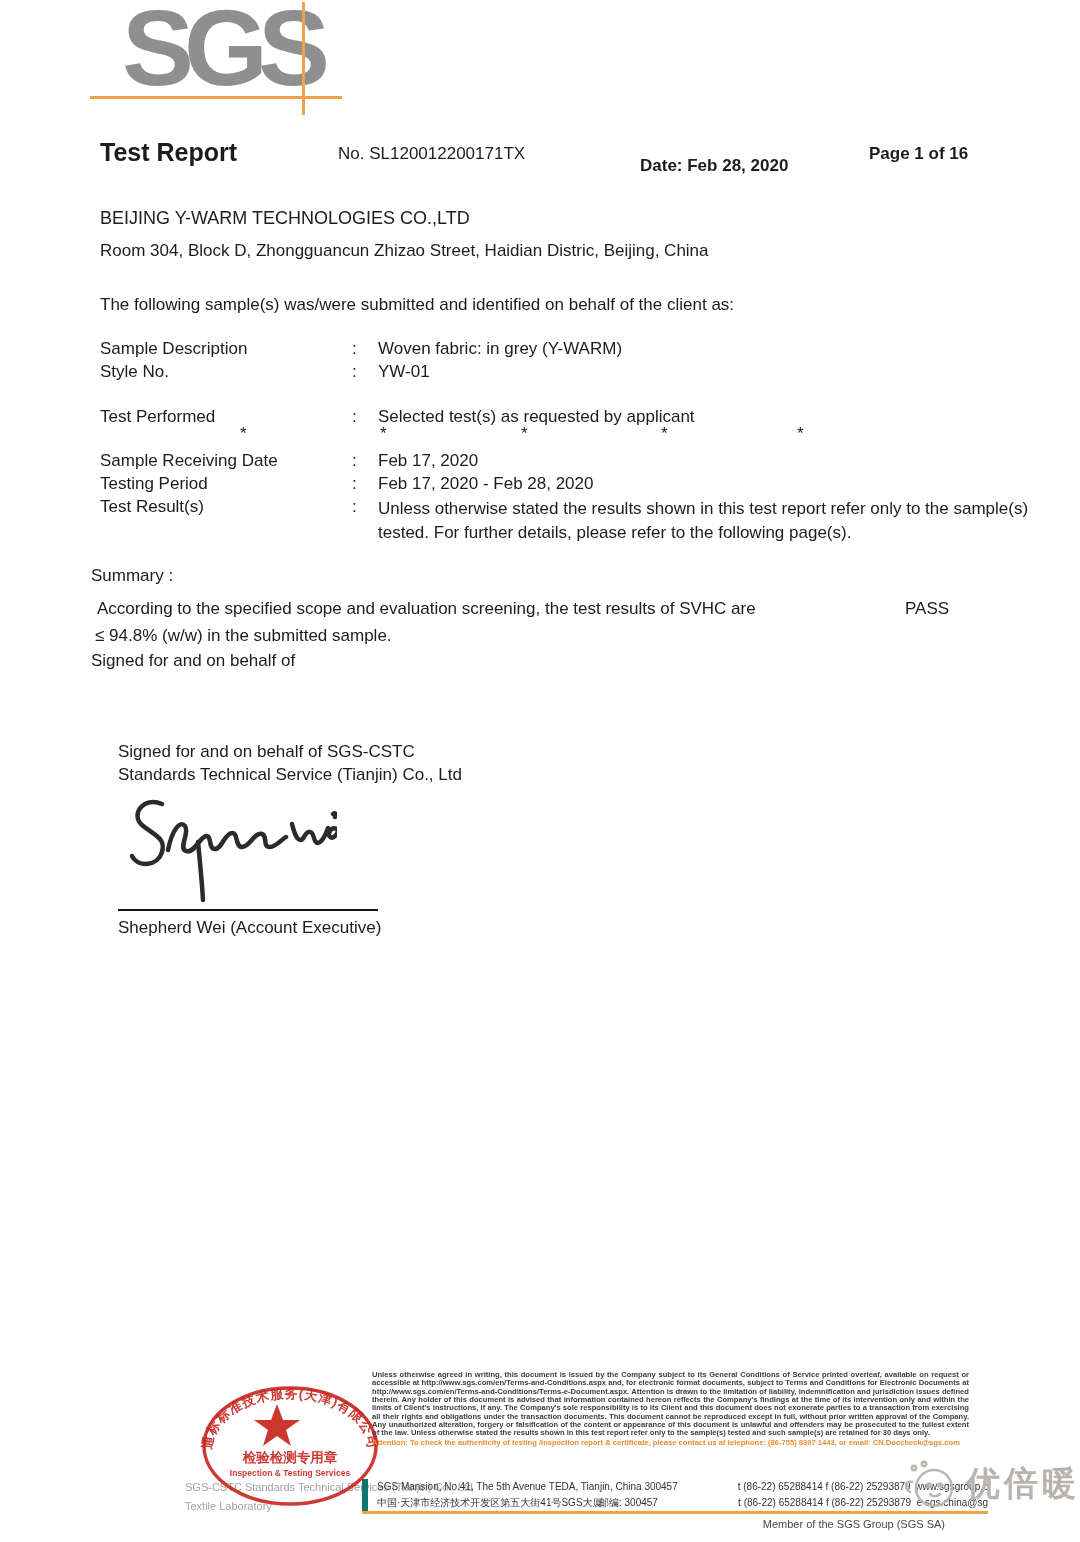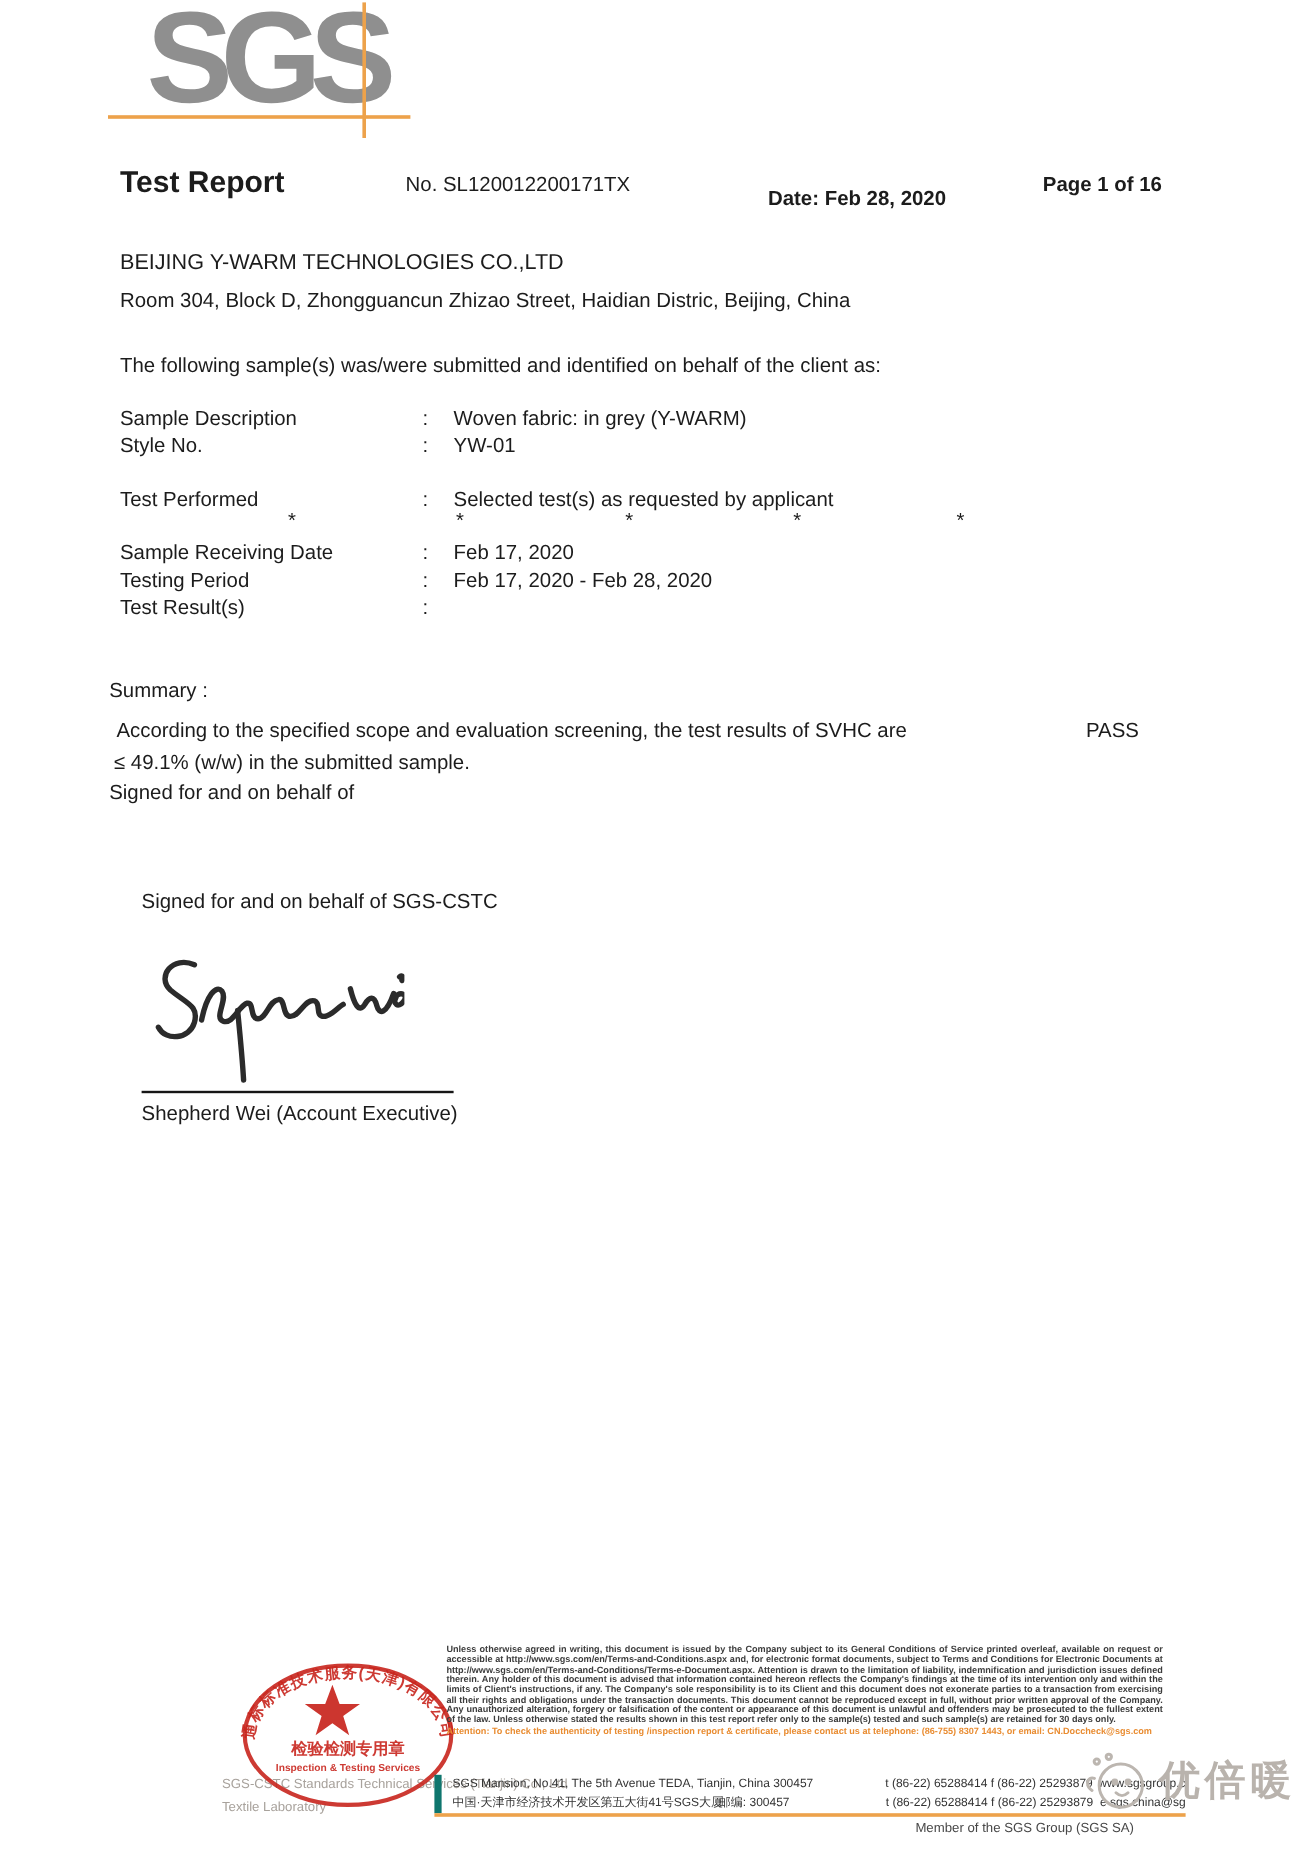--- a/index.html
+++ b/index.html
@@ -117,28 +117,30 @@
   <span class="f-label y-srd">Sample Receiving Date</span>
   <span class="f-colon y-srd">:</span>
   <span class="f-value y-srd">Feb 17, 2020</span>
 
   <span class="f-label y-tp">Testing Period</span>
   <span class="f-colon y-tp">:</span>
   <span class="f-value y-tp">Feb 17, 2020 -  Feb 28, 2020</span>
 
   <span class="f-label y-tr">Test Result(s)</span>
   <span class="f-colon y-tr">:</span>
+  <span class="f-value y-tr tr-value">Unless otherwise  stated the results shown in this test report refer only to the sample(s) tested. For further details, please refer to the following page(s).</span>
 
   <div class="abs sum-head">Summary :</div>
   <div class="abs sum-line1">According to the specified scope and evaluation screening, the test results of SVHC are</div>
   <div class="abs sum-pass">PASS</div>
-  <div class="abs sum-line2">≤ 49.1% (w/w) in the submitted sample.</div>
+  <div class="abs sum-line2">≤ 94.8% (w/w) in the submitted sample.</div>
   <div class="abs sum-line3">Signed for and on behalf of</div>
 
   <div class="abs sig-l1">Signed for and on behalf of SGS-CSTC</div>
+  <div class="abs sig-l2">Standards Technical Service (Tianjin) Co., Ltd</div>
   <svg class="abs sig-svg" width="215" height="118" viewBox="0 0 215 118">
     <g fill="none" stroke="#2b2b2b" stroke-width="4.5" stroke-linecap="round" stroke-linejoin="round">
       <path d="M40,16 C22,8 8,26 20,37 C33,48 44,50 40,64 C36,78 16,80 10,68"></path>
       <path d="M46,62 C50,42 58,32 63,38 C68,45 56,60 64,63 C72,66 77,50 84,48 C90,47 86,61 93,61 C100,61 102,46 110,45 C116,44 113,59 120,59 C128,59 132,44 140,46 C146,48 140,59 148,59 C154,59 160,51 164,49"></path>
       <path d="M76,54 C78,74 80,95 81,112"></path>
       <path d="M170,36 C173,48 177,57 182,49 C186,42 190,42 192,50 C194,58 200,57 206,40"></path>
       <path d="M206,44 C212,37 219,41 214,47 C210,52 205,49 208,43"></path>
       <path d="M211,26 C213,24 215,26 213,29"></path>
     </g>
   </svg>

